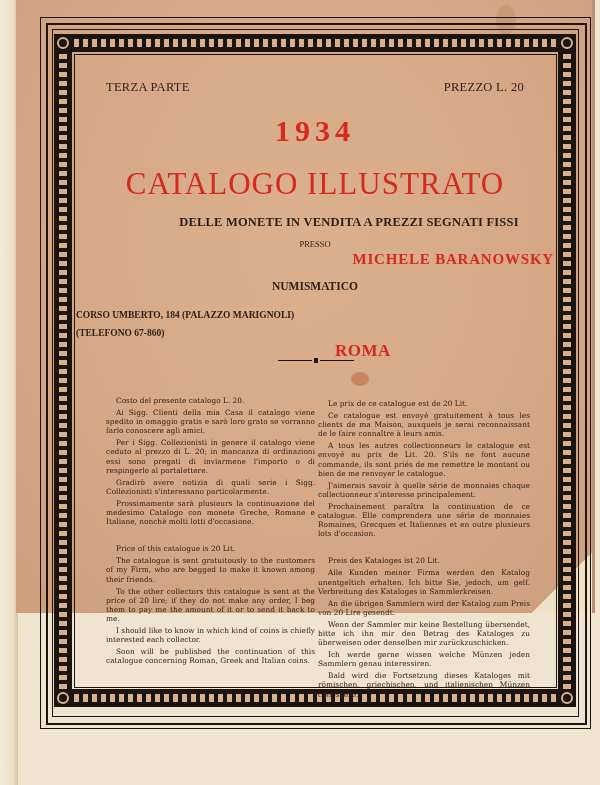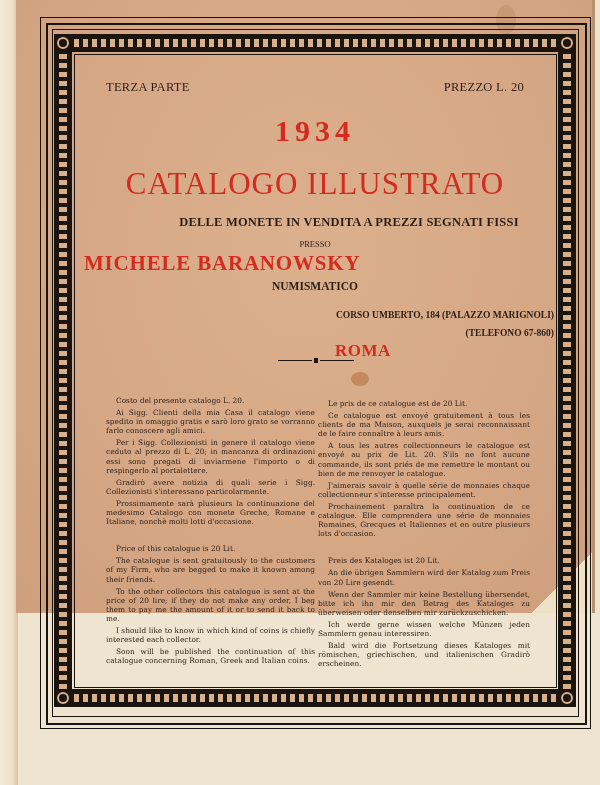--- a/index.html
+++ b/index.html
@@ -48,24 +48,24 @@
   .frame-inner { position:absolute; left:58px; top:54px; width:481px; height:632px; border:1px solid #1c140f; }
 
   
   .content { position:absolute; left:60px; top:56px; width:478px; height:630px; }
   .hdr-left { position:absolute; left:30px; top:24px; font-size:12.5px; letter-spacing:0.3px; }
   .hdr-right { position:absolute; right:30px; top:24px; font-size:12.5px; letter-spacing:0.3px; }
   .year { position:absolute; left:0; width:100%; top:58px; text-align:center; color:#d42a20; font-size:30px; font-weight:bold; letter-spacing:5px; }
   .title { position:absolute; left:0; width:100%; top:110px; text-align:center; color:#d42a20; font-size:31px; letter-spacing:1px; }
   .subtitle { position:absolute; left:0; width:100%; top:159px; text-align:center; font-size:12.5px; font-weight:bold; letter-spacing:0.2px;padding-left:34px; }
   .presso { position:absolute; left:0; width:100%; top:183px; text-align:center; font-size:8.5px; }
-  .name { position:absolute; left:8px; width:100%; top:195px; text-align:left; color:#d42a20; font-size:21px; font-weight:bold; letter-spacing:0.8px; }
+  .name { position:absolute; left:0; width:100%; top:195px; text-align:right; color:#d42a20; font-size:15px; font-weight:bold; letter-spacing:0.8px; }
   .role { position:absolute; left:0; width:100%; top:224px; text-align:center; font-size:11.5px; font-weight:bold; }
-  .addr { position:absolute; left:0; width:100%; top:254px; text-align:right; font-size:9.5px; font-weight:bold; }
-  .tel { position:absolute; left:0; width:100%; top:272px; text-align:right; font-size:9.5px; font-weight:bold; }
+  .addr { position:absolute; left:0; width:100%; top:254px; text-align:left; font-size:9.5px; font-weight:bold; }
+  .tel { position:absolute; left:0; width:100%; top:272px; text-align:left; font-size:9.5px; font-weight:bold; }
   .city { position:absolute; left:0; width:100%; top:285px; text-align:center; color:#d42a20; font-size:17px; font-weight:bold; letter-spacing:0.5px;margin-left:48px; }
   .divider { position:absolute; left:202px; top:302px; width:76px; height:6px; }
   .divider .l { position:absolute; left:0; top:2px; width:34px; height:1px; background:#1c140f; }
   .divider .d { position:absolute; left:36px; top:0; width:4px; height:5px; background:#1c140f; }
   .divider .r { position:absolute; left:42px; top:2px; width:34px; height:1px; background:#1c140f; }
 
   .col { position:absolute; font-family:"DejaVu Serif", serif; font-size:7.4px; line-height:9.1px; text-align:justify; color:#2a1e16; }
   .col p { margin:0 0 3px 0; text-indent:10px; }
   .col p.gap { margin-top:18px; }
   .col-left { left:30px; top:340px; width:209px; }
@@ -131,20 +131,21 @@
     <div class="col col-right">
       <div>
         <p>Le prix de ce catalogue est de 20 Lit.</p>
         <p>Ce catalogue est envoyé gratuitement à tous les clients de ma Maison, auxquels je serai reconnaissant de le faire connaître à leurs amis.</p>
         <p>A tous les autres collectionneurs le catalogue est envoyé au prix de Lit. 20. S'ils ne font aucune commande, ils sont priés de me remettre le montant ou bien de me renvoyer le catalogue.</p>
         <p>J'aimerais savoir à quelle série de monnaies chaque collectionneur s'interesse principalement.</p>
         <p>Prochainement paraîtra la continuation de ce catalogue. Elle comprendera une série de monnaies Romaines, Grecques et Italiennes et en outre plusieurs lots d'occasion.</p>
       </div>
       <div>
         <p class="gap">Preis des Kataloges ist 20 Lit.</p>
+        <p>Alle Kunden meiner Firma werden den Katalog unentgeltich erhalten. Ich bitte Sie, jedoch, um gelf. Verbreitung des Kataloges in Sammlerkreisen.</p>
         <p>An die übrigen Sammlern wird der Katalog zum Preis von 20 Lire gesendt.</p>
         <p>Wenn der Sammler mir keine Bestellung übersendet, bitte ich ihn mir den Betrag des Kataloges zu überweisen oder denselben mir zurückzuschicken.</p>
         <p>Ich werde gerne wissen welche Münzen jeden Sammlern genau interessiren.</p>
-        <p>Bald wird die Fortsetzung dieses Kataloges mit römischen, griechischen, und italienischen Gradirò erscheinen.</p>
+        <p>Bald wird die Fortsetzung dieses Kataloges mit römischen, griechischen, und italienischen Münzen conoscere.</p>
       </div>
     </div>
   </div>
 </div>
 
 </body></html>

